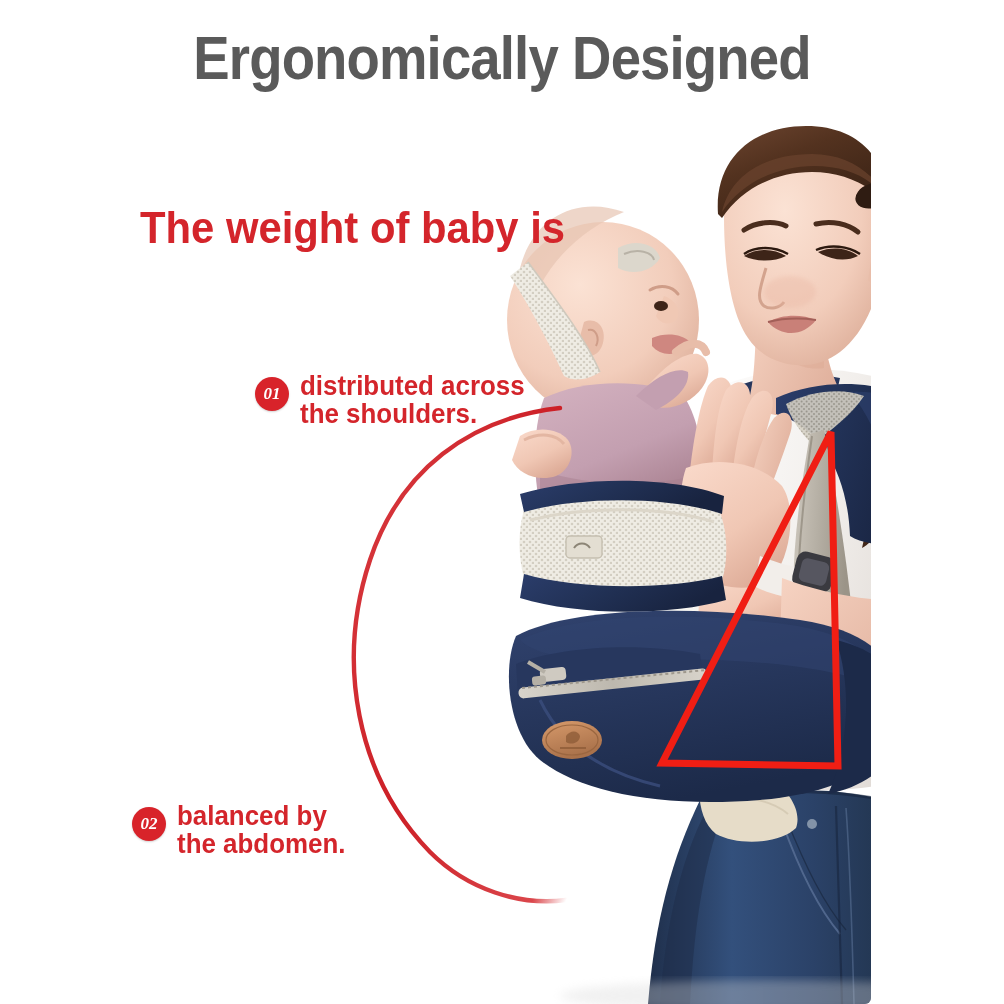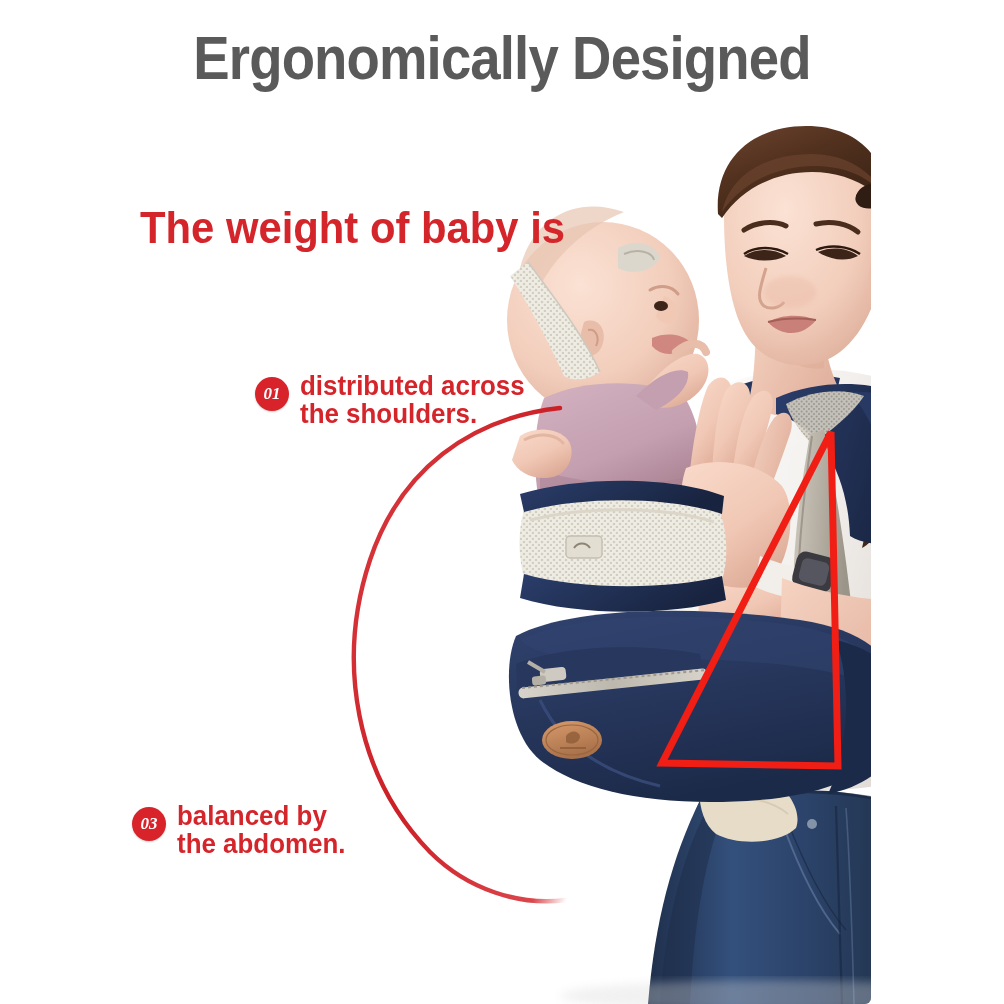--- a/index.html
+++ b/index.html
@@ -447,20 +447,20 @@
   <div class="callout" id="c1">
     <div class="badge">01</div>
     <div class="ctext">
       <div>distributed across</div>
       <div>the shoulders.</div>
     </div>
   </div>
 
 
   <div class="callout" id="c3">
-    <div class="badge">03</div>
+    <div class="badge">02</div>
     <div class="ctext">
       <div>balanced by</div>
       <div>the abdomen.</div>
     </div>
   </div>
 
 </div>
 
 </body></html>

